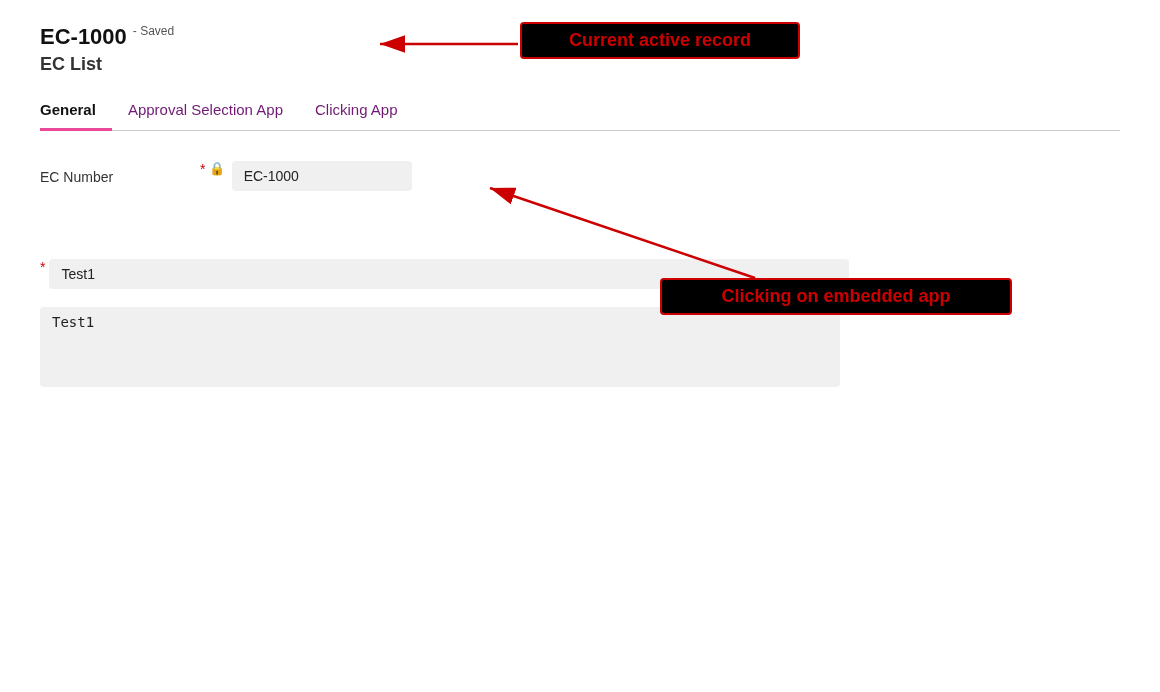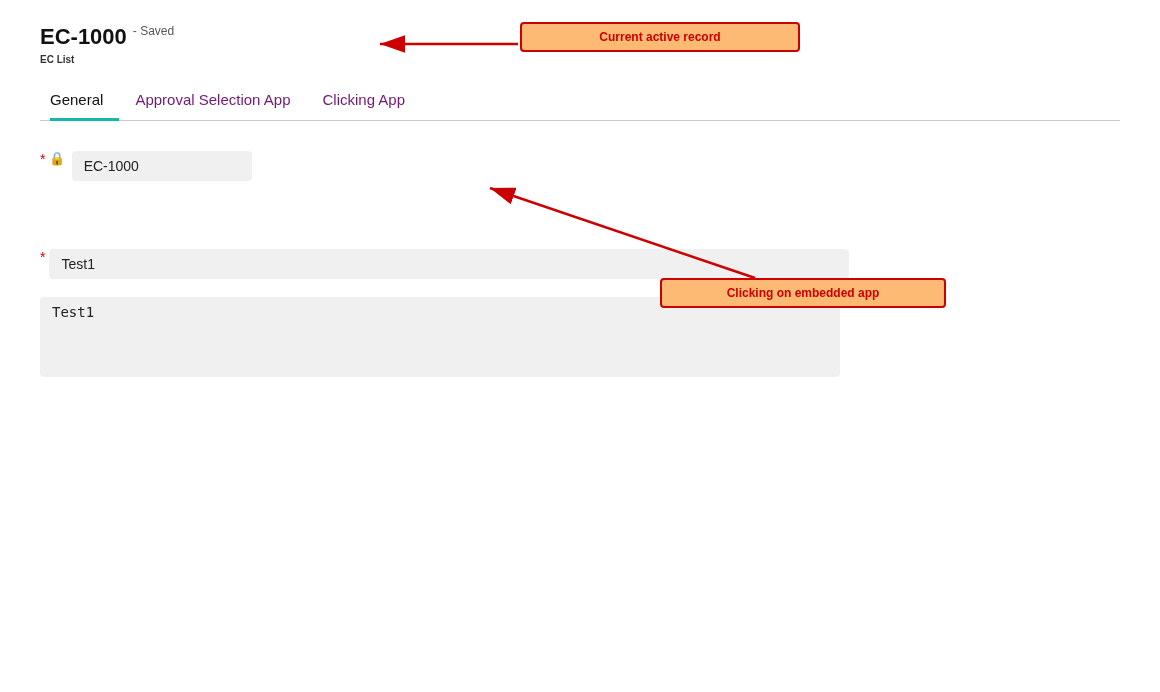--- a/index.html
+++ b/index.html
@@ -30,21 +30,21 @@
       font-weight: 700;
       color: #111;
     }
     .record-saved {
       font-size: 12px;
       font-weight: 400;
       color: #555;
       margin-left: 6px;
     }
     .record-subtitle {
-      font-size: 10px;
+      font-size: 18px;
       color: #333;
       margin-bottom: 18px;
       font-weight: 600;
     }
 
     
     .tabs {
       display: flex;
       align-items: flex-end;
       border-bottom: 1px solid #ccc;
@@ -54,24 +54,23 @@
       padding: 8px 16px 10px 0;
       font-size: 15px;
       cursor: pointer;
       color: #701a75;
       margin-right: 16px;
       position: relative;
       border-bottom: 3px solid transparent;
       margin-bottom: -1px;
     }
     .tab.active {
-      font-weight: 400;
+      font-weight: 700;
       color: #111;
-      border-bottom: 3px solid #14b8a6;
-      margin-left: 10px;
+      border-bottom: 3px solid #ec4899;
     }
 
     
     .form-area {
       padding-top: 30px;
     }
     .form-row {
       display: flex;
       align-items: flex-start;
       margin-bottom: 18px;
@@ -123,38 +122,38 @@
       max-width: 800px;
       height: 80px;
       resize: none;
     }
 
     
     .callout-box {
       position: absolute;
       border: 2px solid #c00;
       border-radius: 4px;
-      background: #fdba74;
+      background: #000000;
       padding: 6px 30px;
       font-weight: 700;
-      font-size: 12px;
+      font-size: 18px;
       color: #c00;
       white-space: nowrap;
     }
 
     .callout-1 {
       top: 22px;
       left: 520px;
       width: 280px;
       text-align: center;
     }
     .callout-2 {
       top: 278px;
       left: 660px;
-      width: 286px;
+      width: 352px;
       text-align: center;
     }
 
     
     .arrows-svg {
       position: absolute;
       top: 0;
       left: 0;
       width: 1160px;
       height: 692px;
@@ -174,20 +173,21 @@
 
   <div class="tabs">
     <div class="tab active">General</div>
     <div class="tab">Approval Selection App</div>
     <div class="tab">Clicking App</div>
   </div>
 
   <div class="form-area">
 
     <div class="form-row">
+      <div class="form-label">EC Number</div>
       <span class="required-star">*</span>
       <span class="lock-icon">🔒</span>
       <input class="form-input" type="text" readonly="" value="EC-1000" style="">
     </div>
 
     <div style="height: 50px;"></div>
 
     <div class="form-row">
       <span class="required-star">*</span>
       <input class="form-input-wide" type="text" value="Test1" style="">

